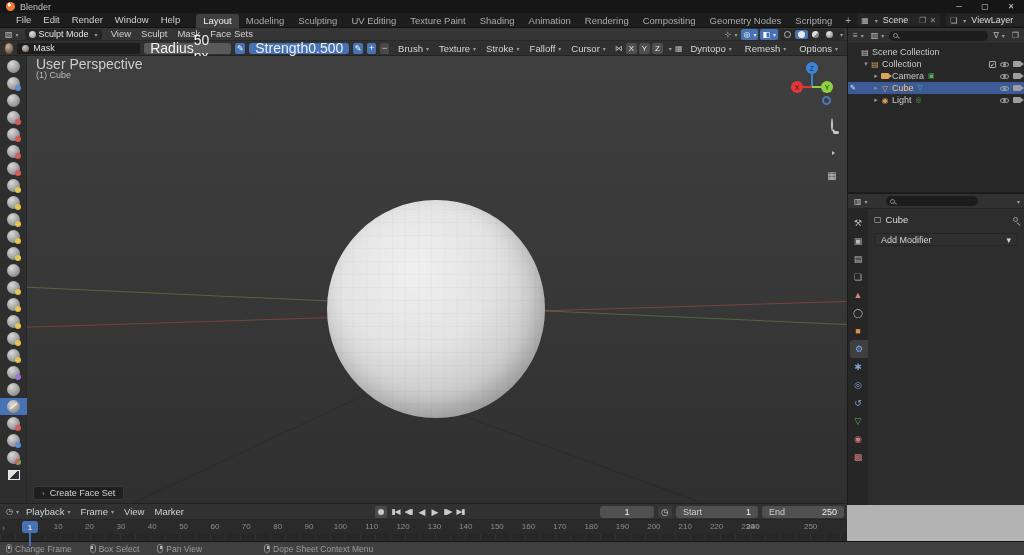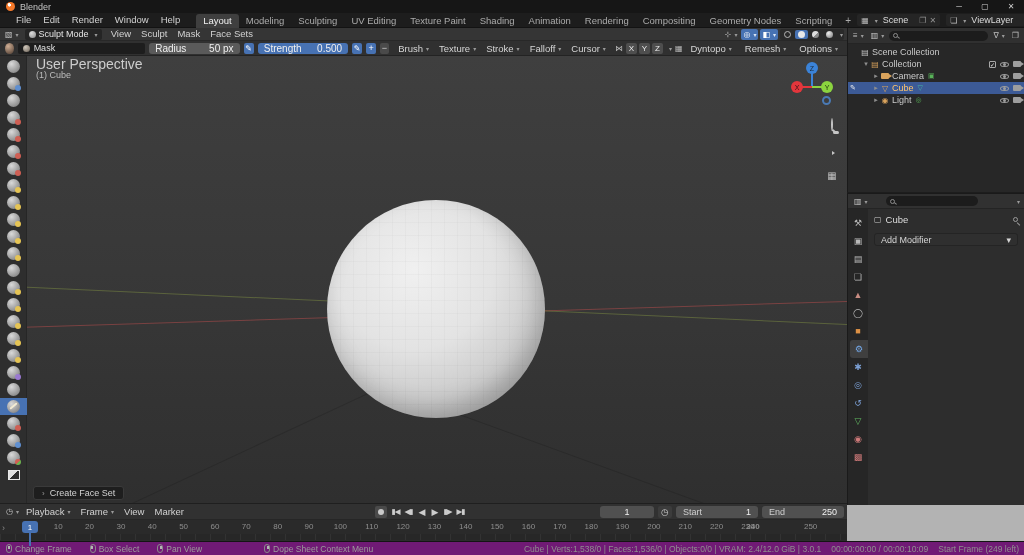--- a/index.html
+++ b/index.html
@@ -51,21 +51,21 @@
   .ball.mat { background:linear-gradient(135deg,#ddd 50%,#8a8a8a 50%); }
   .ball.rend { background:radial-gradient(circle at 35% 30%, #eee, #777); }
   .shade-btn.on { background:#4772b3; }
 
   
   #tool-settings { left:0; top:41px; width:847px; height:15px; background:#303030; display:flex; align-items:center; gap:4px; padding-left:5px; border-bottom:1px solid #232323; }
   #brush-preview { width:11px; height:11px; border-radius:50%; background:radial-gradient(circle at 35% 30%, #cfae94, #6c5647 75%); }
   #brush-name-field { width:160px; height:11px; background:#1d1d1d; border-radius:2px; display:flex; align-items:center; padding:0 5px; gap:4px; }
   #brush-name-field .mini-ball { width:7px; height:7px; border-radius:50%; background:radial-gradient(circle at 35% 30%, #cfc7bb, #6c6257); }
   #brush-name-field span { font-size:9px; color:#e0e0e0; }
-  .slider { height:11px; border-radius:3px; display:flex; align-items:flex-end; justify-content:space-between; padding:0 6px; font-size:10px; color:#f0f0f0; }
+  .slider { height:11px; border-radius:3px; display:flex; align-items:center; justify-content:space-between; padding:0 6px; font-size:14px; color:#f0f0f0; }
   #radius-slider { width:112px; background:#5a5a5a; }
   #strength-slider { width:112px; background:#4772b3; }
   .pen-btn { width:13px; height:11px; background:#4772b3; border-radius:2px; color:#fff; font-size:8px; display:flex; align-items:center; justify-content:center; }
   .pm-btn { width:12px; height:11px; border-radius:2px; font-size:9px; display:flex; align-items:center; justify-content:center; }
   #plus-btn { background:#4772b3; color:#fff; }
   #minus-btn { background:#4a4a4a; color:#d5d5d5; }
   #tool-dropdowns { display:flex; }
   .dd { padding:0 5px; display:flex; align-items:center; font-size:9.5px; color:#d5d5d5; white-space:nowrap; }
   #ts-right { margin-left:auto; margin-right:4px; display:flex; align-items:center; gap:3px; }
   .axis-btn { width:11px; height:11px; background:#4e4e4e; border-radius:2px; color:#ededed; font-size:8px; display:flex; align-items:center; justify-content:center; }
@@ -173,21 +173,21 @@
   #prop-nav .nav-cube { font-size:8px; color:#c9c9c9; }
   #prop-nav .nav-label { font-size:9.5px; color:#dcdcdc; }
   .pin-icon { margin-left:auto; width:5px; height:5px; border:1px solid #9a9a9a; border-radius:50%; position:relative; }
   .pin-icon::after { content:""; position:absolute; width:1px; height:4px; background:#9a9a9a; left:4px; top:4px; transform:rotate(-45deg); }
   #add-modifier { margin:8px 6px 0 6px; height:13px; background:#2f2f2f; border:1px solid #242424; border-radius:3px; display:flex; align-items:center; padding:0 6px; }
   #add-modifier span { font-size:9px; color:#d5d5d5; }
   #add-modifier .caret { margin-left:auto; }
   #corner-light { left:847px; top:505px; width:177px; height:36px; background:#b3b3b3; }
 
   
-  #statusbar { left:0; top:541px; width:1024px; height:14px; background:#701a75; display:flex; align-items:center; font-size:8.5px; color:#9c9c9c; border-top:1px solid #141414; }
+  #statusbar { left:0; top:541px; width:1024px; height:14px; background:#404040; display:flex; align-items:center; font-size:8.5px; color:#9c9c9c; border-top:1px solid #141414; }
   .sb-item { display:flex; align-items:center; gap:3px; }
   .mouse-ico { width:6px; height:9px; border:1px solid #8a8a8a; border-radius:3px; position:relative; flex:none; }
   .mouse-ico::after { content:""; position:absolute; width:2px; height:3px; background:#b5b5b5; top:0.5px; }
   .mouse-ico.left::after { left:0.5px; } .mouse-ico.right::after { right:0.5px; }
   .mouse-ico.middle::after { left:1.5px; }
   #sb-right { margin-left:auto; margin-right:5px; display:flex; gap:10px; color:#8f8f8f; }
 </style>
 </head>
 <body>
 
@@ -723,20 +723,15 @@
         </span>
         <span class="sb-item" style="margin-left: 18px;">
           <span class="mouse-ico middle"></span>
           <span>Pan View</span>
         </span>
         <span class="sb-item" style="margin-left: 62px;">
           <span class="mouse-ico right"></span>
           <span>Dope Sheet Context Menu</span>
         </span>
       </div>
-    <div id="sb-right">
-      <span>Cube | Verts:1,538/0 | Faces:1,536/0 | Objects:0/0 | VRAM: 2.4/12.0 GiB | 3.0.1</span>
-      <span>00:00:00:00 / 00:00:10:09</span>
-      <span>Start Frame (249 left)</span>
-    </div>
   </div>
 
 </div>
 
 </body></html>

